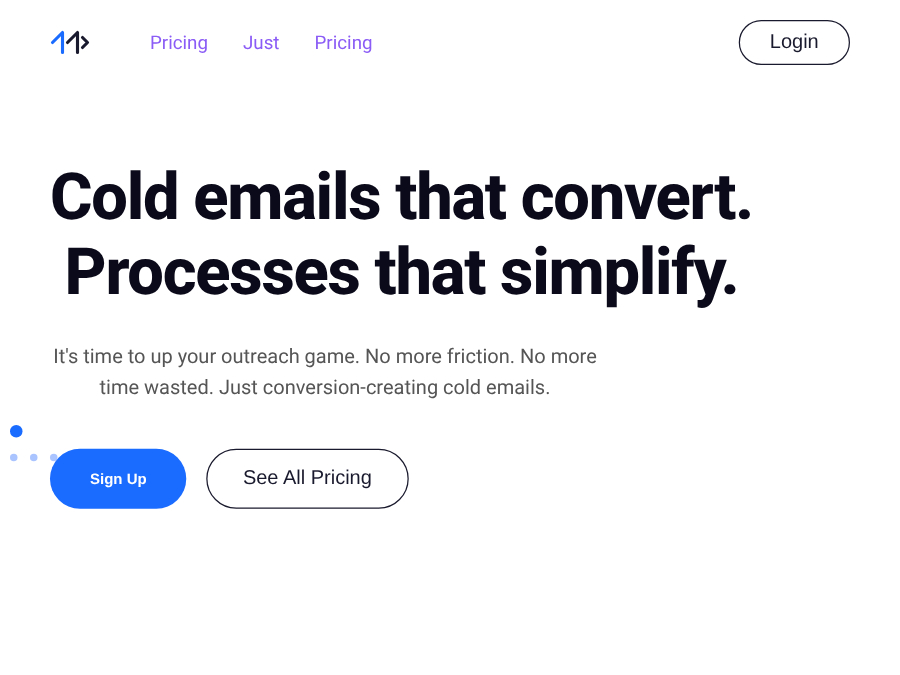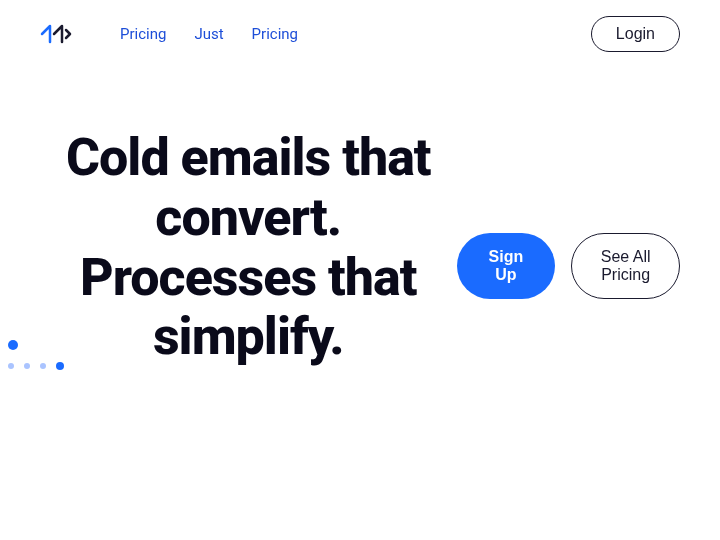--- a/index.html
+++ b/index.html
@@ -52,43 +52,43 @@
 
     .nav-links {
       display: flex;
       align-items: center;
       gap: 28px;
       margin-left: 48px;
     }
 
     .nav-link {
       font-size: 15px;
-      color: #1d4ed8;
+      color: #8b5cf6;
       text-decoration: none;
       font-weight: 400;
       cursor: pointer;
     }
 
     .nav-login {
       margin-left: auto;
       padding: 8px 24px;
       border: 1.5px solid #1a1a2e;
       border-radius: 50px;
       font-size: 16px;
       font-weight: 500;
       color: #1a1a2e;
       background: transparent;
       cursor: pointer;
     }
 
     
     .hero {
       display: flex;
-      flex-direction: row;
-      align-items: center;
+      flex-direction: column;
+      align-items: flex-start;
       justify-content: center;
       text-align: center;
       padding: 60px 40px 0;
       position: relative;
     }
 
     .hero-title {
       font-size: 52px;
       font-weight: 800;
       color: #0a0a1a;
@@ -110,21 +110,21 @@
       gap: 16px;
       margin-top: 36px;
     }
 
     .btn-signup {
       padding: 14px 32px;
       background: #1a6bff;
       color: #fff;
       border: none;
       border-radius: 50px;
-      font-size: 16px;
+      font-size: 12px;
       font-weight: 600;
       cursor: pointer;
     }
 
     .btn-features {
       padding: 14px 28px;
       background: transparent;
       color: #1a1a2e;
       border: 1.5px solid #1a1a2e;
       border-radius: 50px;
@@ -206,18 +206,19 @@
     <div class="dot dot-accent"></div>
   </div>
 </div>
 
 <section class="hero">
   <h1 class="hero-title">
     <span>Cold emails that convert.</span><br>
     <span>Processes that simplify.</span>
   </h1>
 
+  <p class="hero-subtitle">It's time to up your outreach game. No more friction. No more time wasted. Just conversion-creating cold emails.</p>
 
   <div class="hero-buttons">
     <button class="btn-signup">Sign Up</button>
     <button class="btn-features">See All Pricing</button>
   </div>
 </section>
 
 </body></html>

